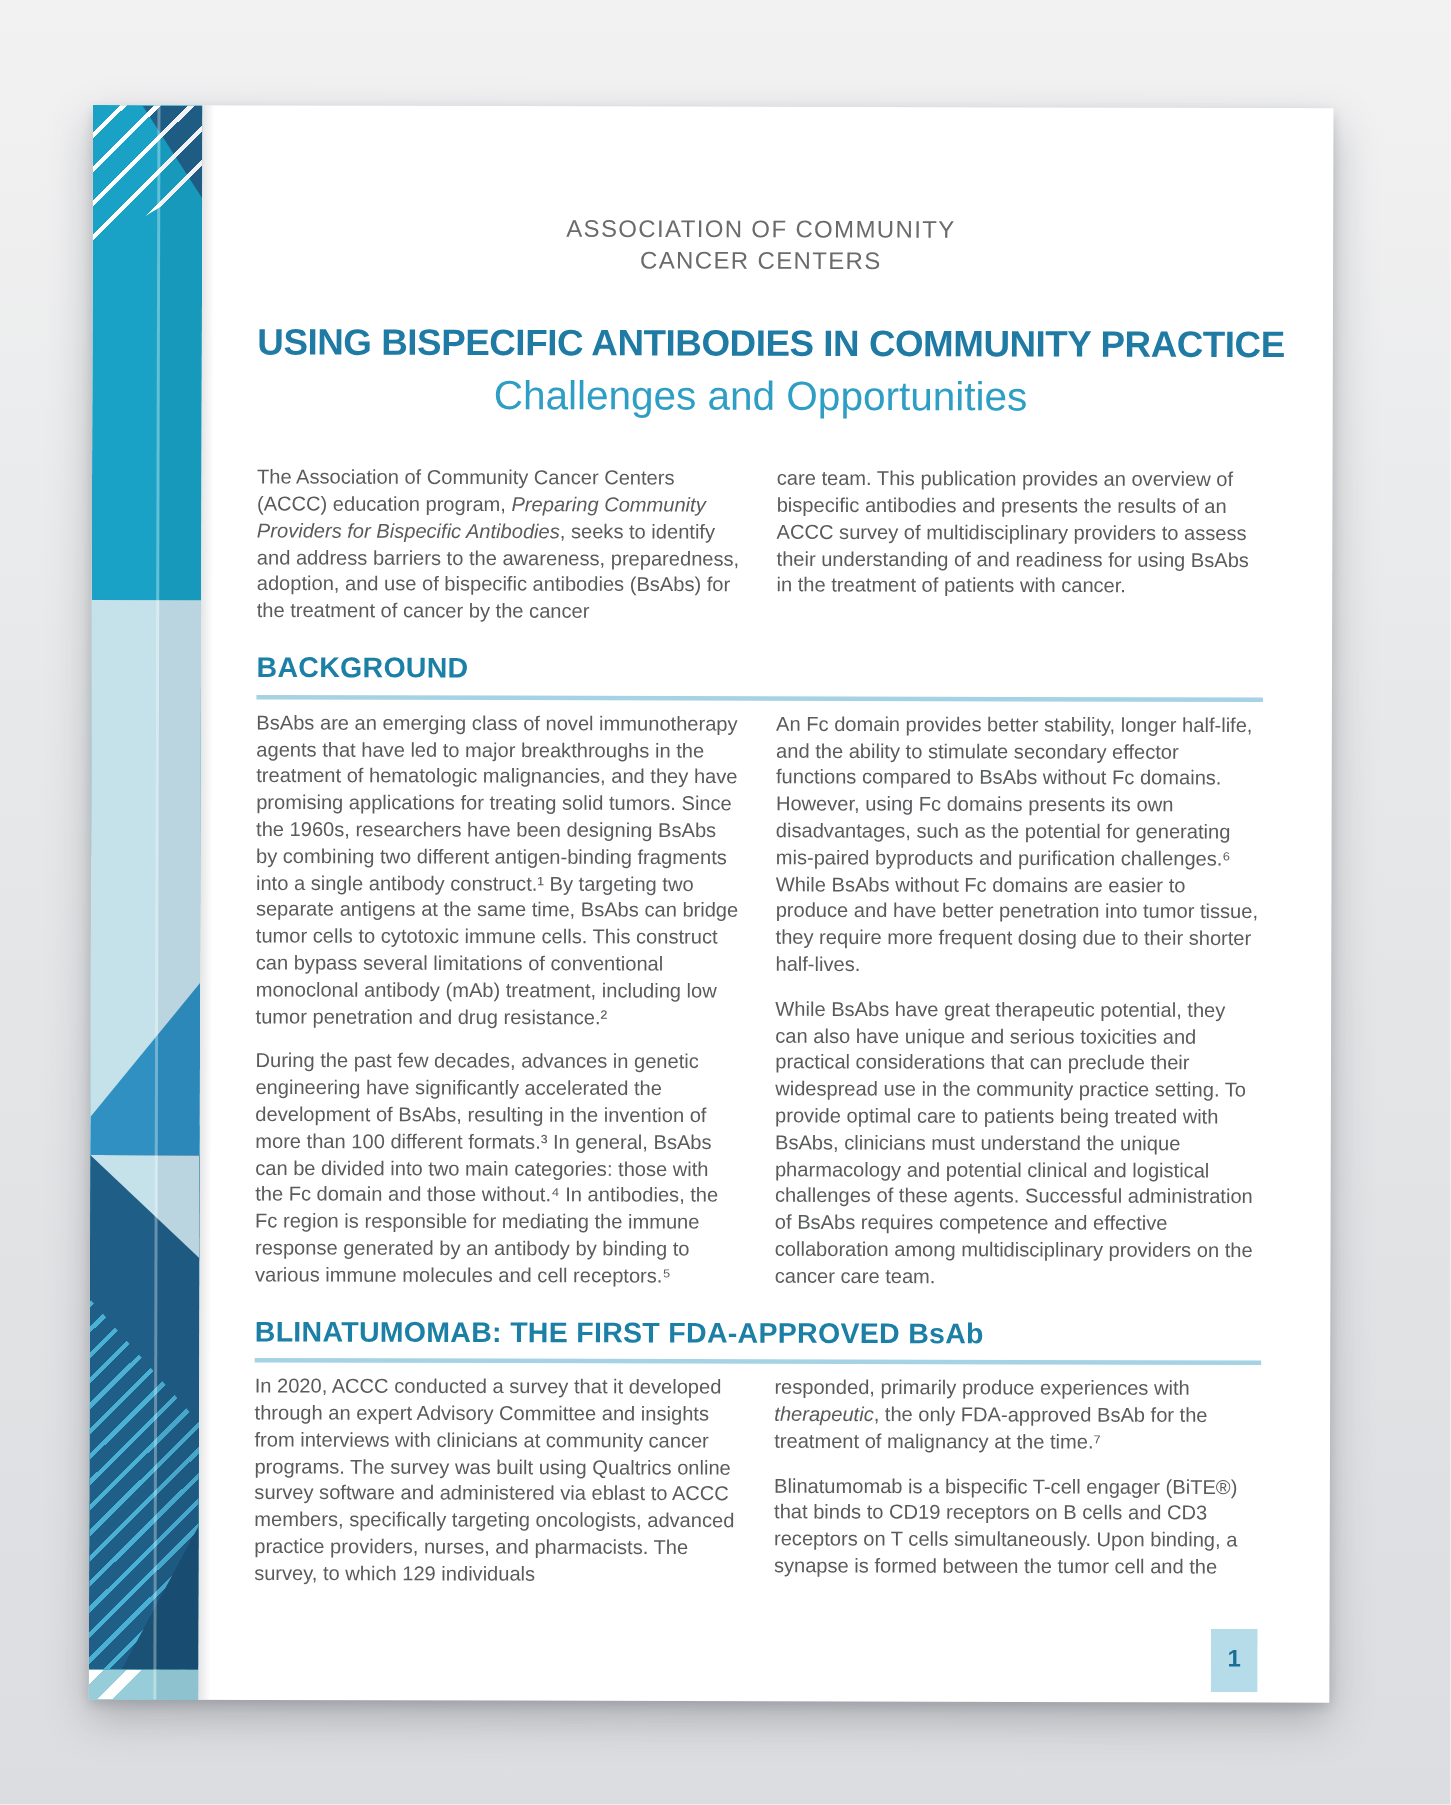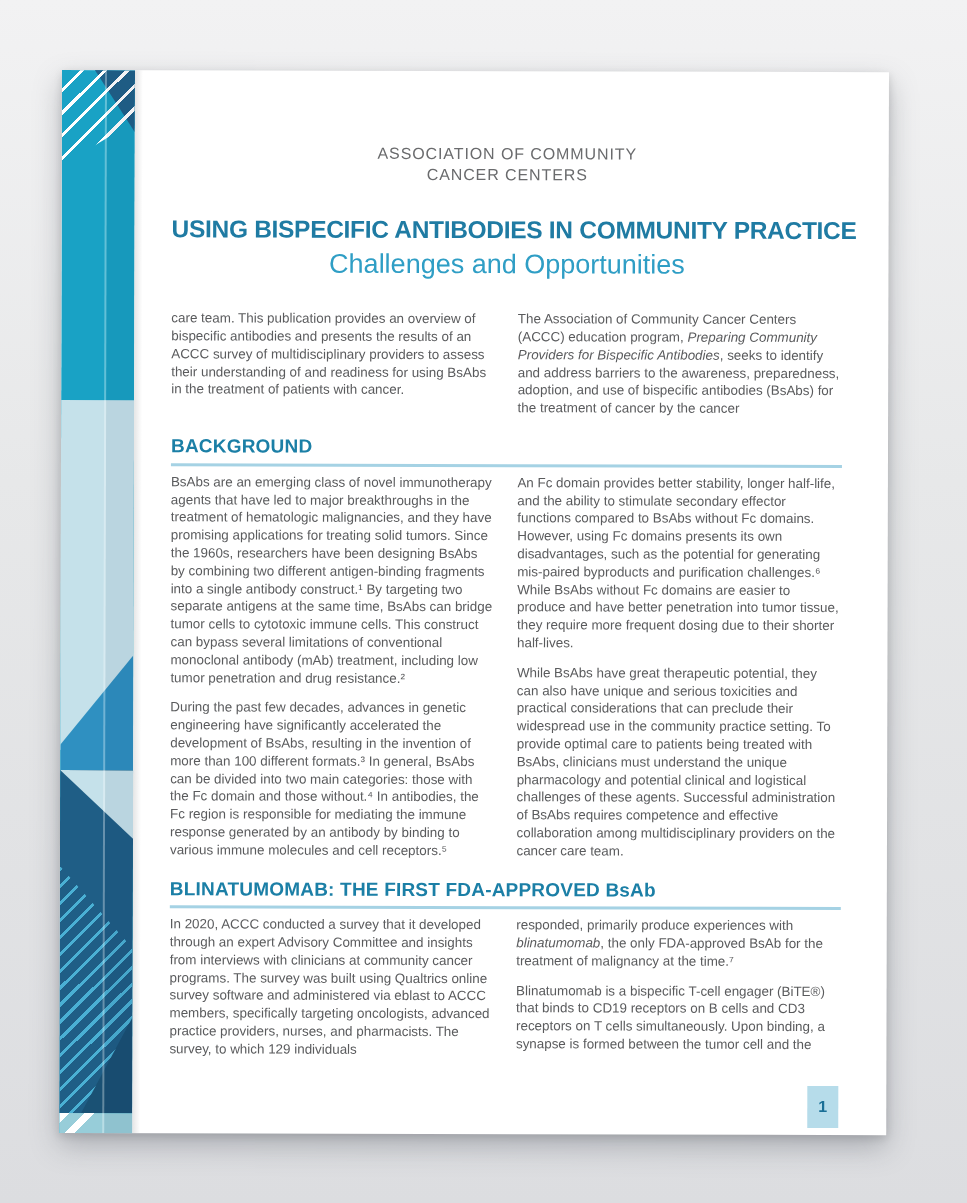--- a/index.html
+++ b/index.html
@@ -91,24 +91,24 @@
       <div>CANCER CENTERS</div>
     </div>
 
     <div class="title-block">
       <div class="title1">USING BISPECIFIC ANTIBODIES IN COMMUNITY PRACTICE</div>
       <div class="title2">Challenges and Opportunities</div>
     </div>
 
     <div class="two-col intro body-text">
       <div class="col">
-        <p>care team. This publication provides an overview of bispecific antibodies and presents the results of an ACCC survey of multidisciplinary providers to assess their understanding of and readiness for using BsAbs in the treatment of patients with cancer.</p>
+        <p><span>The Association of Community Cancer Centers (ACCC) education program, </span><span class="it">Preparing Community Providers for Bispecific Antibodies</span><span>, seeks to identify and address barriers to the awareness, preparedness, adoption, and use of bispecific antibodies (BsAbs) for the treatment of cancer by the cancer</span></p>
       </div>
       <div class="col">
-        <p><span>The Association of Community Cancer Centers (ACCC) education program, </span><span class="it">Preparing Community Providers for Bispecific Antibodies</span><span>, seeks to identify and address barriers to the awareness, preparedness, adoption, and use of bispecific antibodies (BsAbs) for the treatment of cancer by the cancer</span></p>
+        <p>care team. This publication provides an overview of bispecific antibodies and presents the results of an ACCC survey of multidisciplinary providers to assess their understanding of and readiness for using BsAbs in the treatment of patients with cancer.</p>
       </div>
     </div>
 
     <div class="sec-head">BACKGROUND</div>
     <hr class="sec-rule">
     <div class="two-col sec-cols body-text">
       <div class="col">
         <p>BsAbs are an emerging class of novel immunotherapy agents that have led to major breakthroughs in the treatment of hematologic malignancies, and they have promising applications for treating solid tumors. Since the 1960s, researchers have been designing BsAbs by combining two different antigen-binding fragments into a single antibody construct.¹ By targeting two separate antigens at the same time, BsAbs can bridge tumor cells to cytotoxic immune cells. This construct can bypass several limitations of conventional monoclonal antibody (mAb) treatment, including low tumor penetration and drug resistance.²</p>
         <p>During the past few decades, advances in genetic engineering have significantly accelerated the development of BsAbs, resulting in the invention of more than 100 different formats.³ In general, BsAbs can be divided into two main categories: those with the Fc domain and those without.⁴ In antibodies, the Fc region is responsible for mediating the immune response generated by an antibody by binding to various immune molecules and cell receptors.⁵</p>
       </div>
@@ -118,21 +118,21 @@
       </div>
     </div>
 
     <div class="sec-head">BLINATUMOMAB: THE FIRST FDA-APPROVED BsAb</div>
     <hr class="sec-rule">
     <div class="two-col sec-cols body-text">
       <div class="col">
         <p>In 2020, ACCC conducted a survey that it developed through an expert Advisory Committee and insights from interviews with clinicians at community cancer programs. The survey was built using Qualtrics online survey software and administered via eblast to ACCC members, specifically targeting oncologists, advanced practice providers, nurses, and pharmacists. The survey, to which 129 individuals</p>
       </div>
       <div class="col">
-        <p><span>responded, primarily produce experiences with </span><span class="it">blinatumomab</span><span>, the only FDA-approved BsAb for the treatment of malignancy at the time.⁷</span></p>
+        <p><span>responded, primarily produce experiences with </span><span class="it">therapeutic</span><span>, the only FDA-approved BsAb for the treatment of malignancy at the time.⁷</span></p>
         <p>Blinatumomab is a bispecific T-cell engager (BiTE®) that binds to CD19 receptors on B cells and CD3 receptors on T cells simultaneously. Upon binding, a synapse is formed between the tumor cell and the</p>
       </div>
     </div>
 
   </div>
 
   <div class="page-num">1</div>
 
 </div>
 

